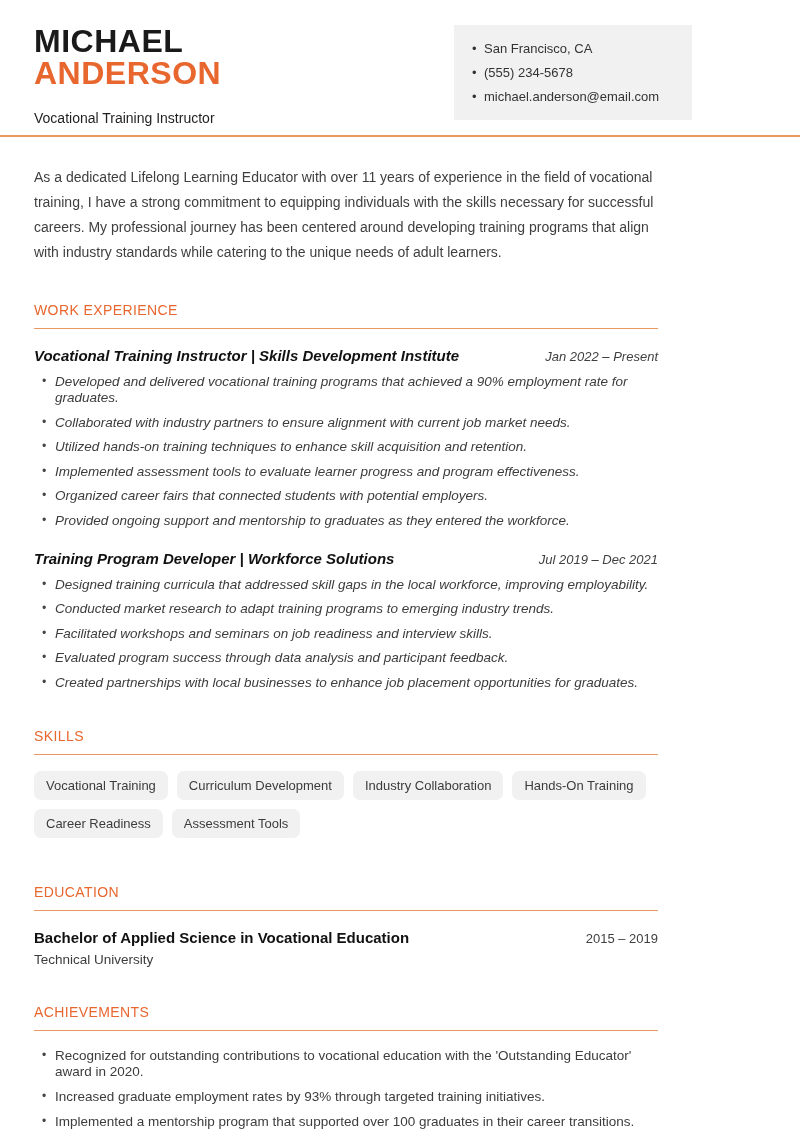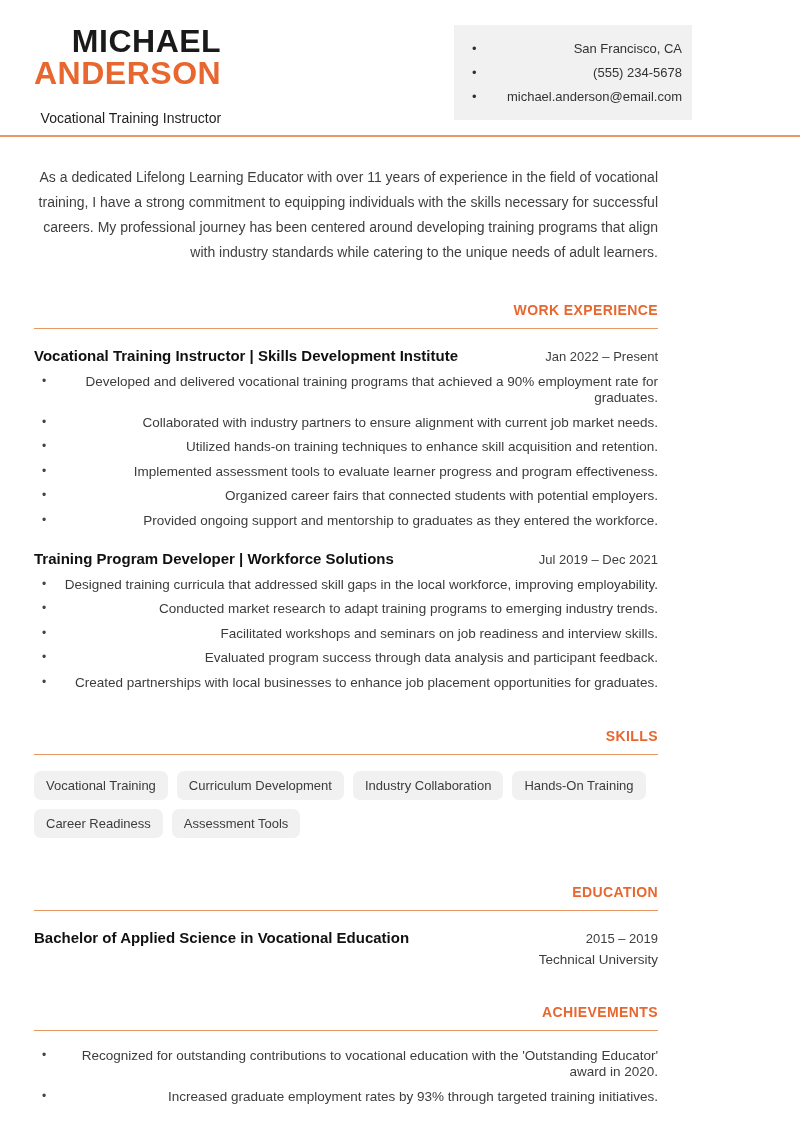--- a/index.html
+++ b/index.html
@@ -12,21 +12,21 @@
   * { box-sizing: border-box; }
   html, body { margin: 0; padding: 0; }
   body {
     width: 800px;
     height: 1130px;
     background: #FFFFFF;
     font-family: "Liberation Sans", sans-serif;
     color: var(--text-body);
     overflow: hidden;
   }
-  .page { width: 692px; height: 1130px; background: #fff; text-align: right; }
+  .page { width: 692px; height: 1130px; background: #fff; }
 
   
   .header {
     display: flex;
     justify-content: space-between;
     align-items: flex-start;
     padding: 25px 0 0 34px;
     height: 112px;
   }
   .first-name, .last-name {
@@ -81,27 +81,27 @@
     color: #3F3F3F;
   }
 
   
   .section { margin: 0 34px; }
   .section-heading {
     margin: 37px 0 0 0;
     padding-bottom: 10px;
     border-bottom: 1px solid var(--accent-line);
     font-size: 14px;
-    font-weight: 700;
+    font-weight: 400;
     letter-spacing: 0.4px;
     color: var(--accent);
   }
 
   
-  .job { margin-top: 18px; }
+  .job { margin-top: 18px; font-style: italic; }
   .job + .job { margin-top: 21px; }
   .job-header, .edu-header {
     display: flex;
     justify-content: space-between;
     align-items: baseline;
   }
   .job-name, .edu-degree {
     margin: 0;
     font-size: 15px;
     font-weight: 700;
@@ -248,16 +248,17 @@
   </section>
 
   <section class="section">
     <h2 class="section-heading">ACHIEVEMENTS</h2>
     <ul class="bullet-list" style="margin-top:17px;">
 
         <li class="bullet-item" style="margin-bottom:9px;">Recognized for outstanding contributions to vocational education with the 'Outstanding Educator' award in 2020.</li>
 
         <li class="bullet-item" style="margin-bottom:9px;">Increased graduate employment rates by 93% through targeted training initiatives.</li>
 
+        <li class="bullet-item" style="margin-bottom:9px;">Implemented a mentorship program that supported over 100 graduates in their career transitions.</li>
       </ul>
   </section>
 
 </div>
 
 </body></html>

